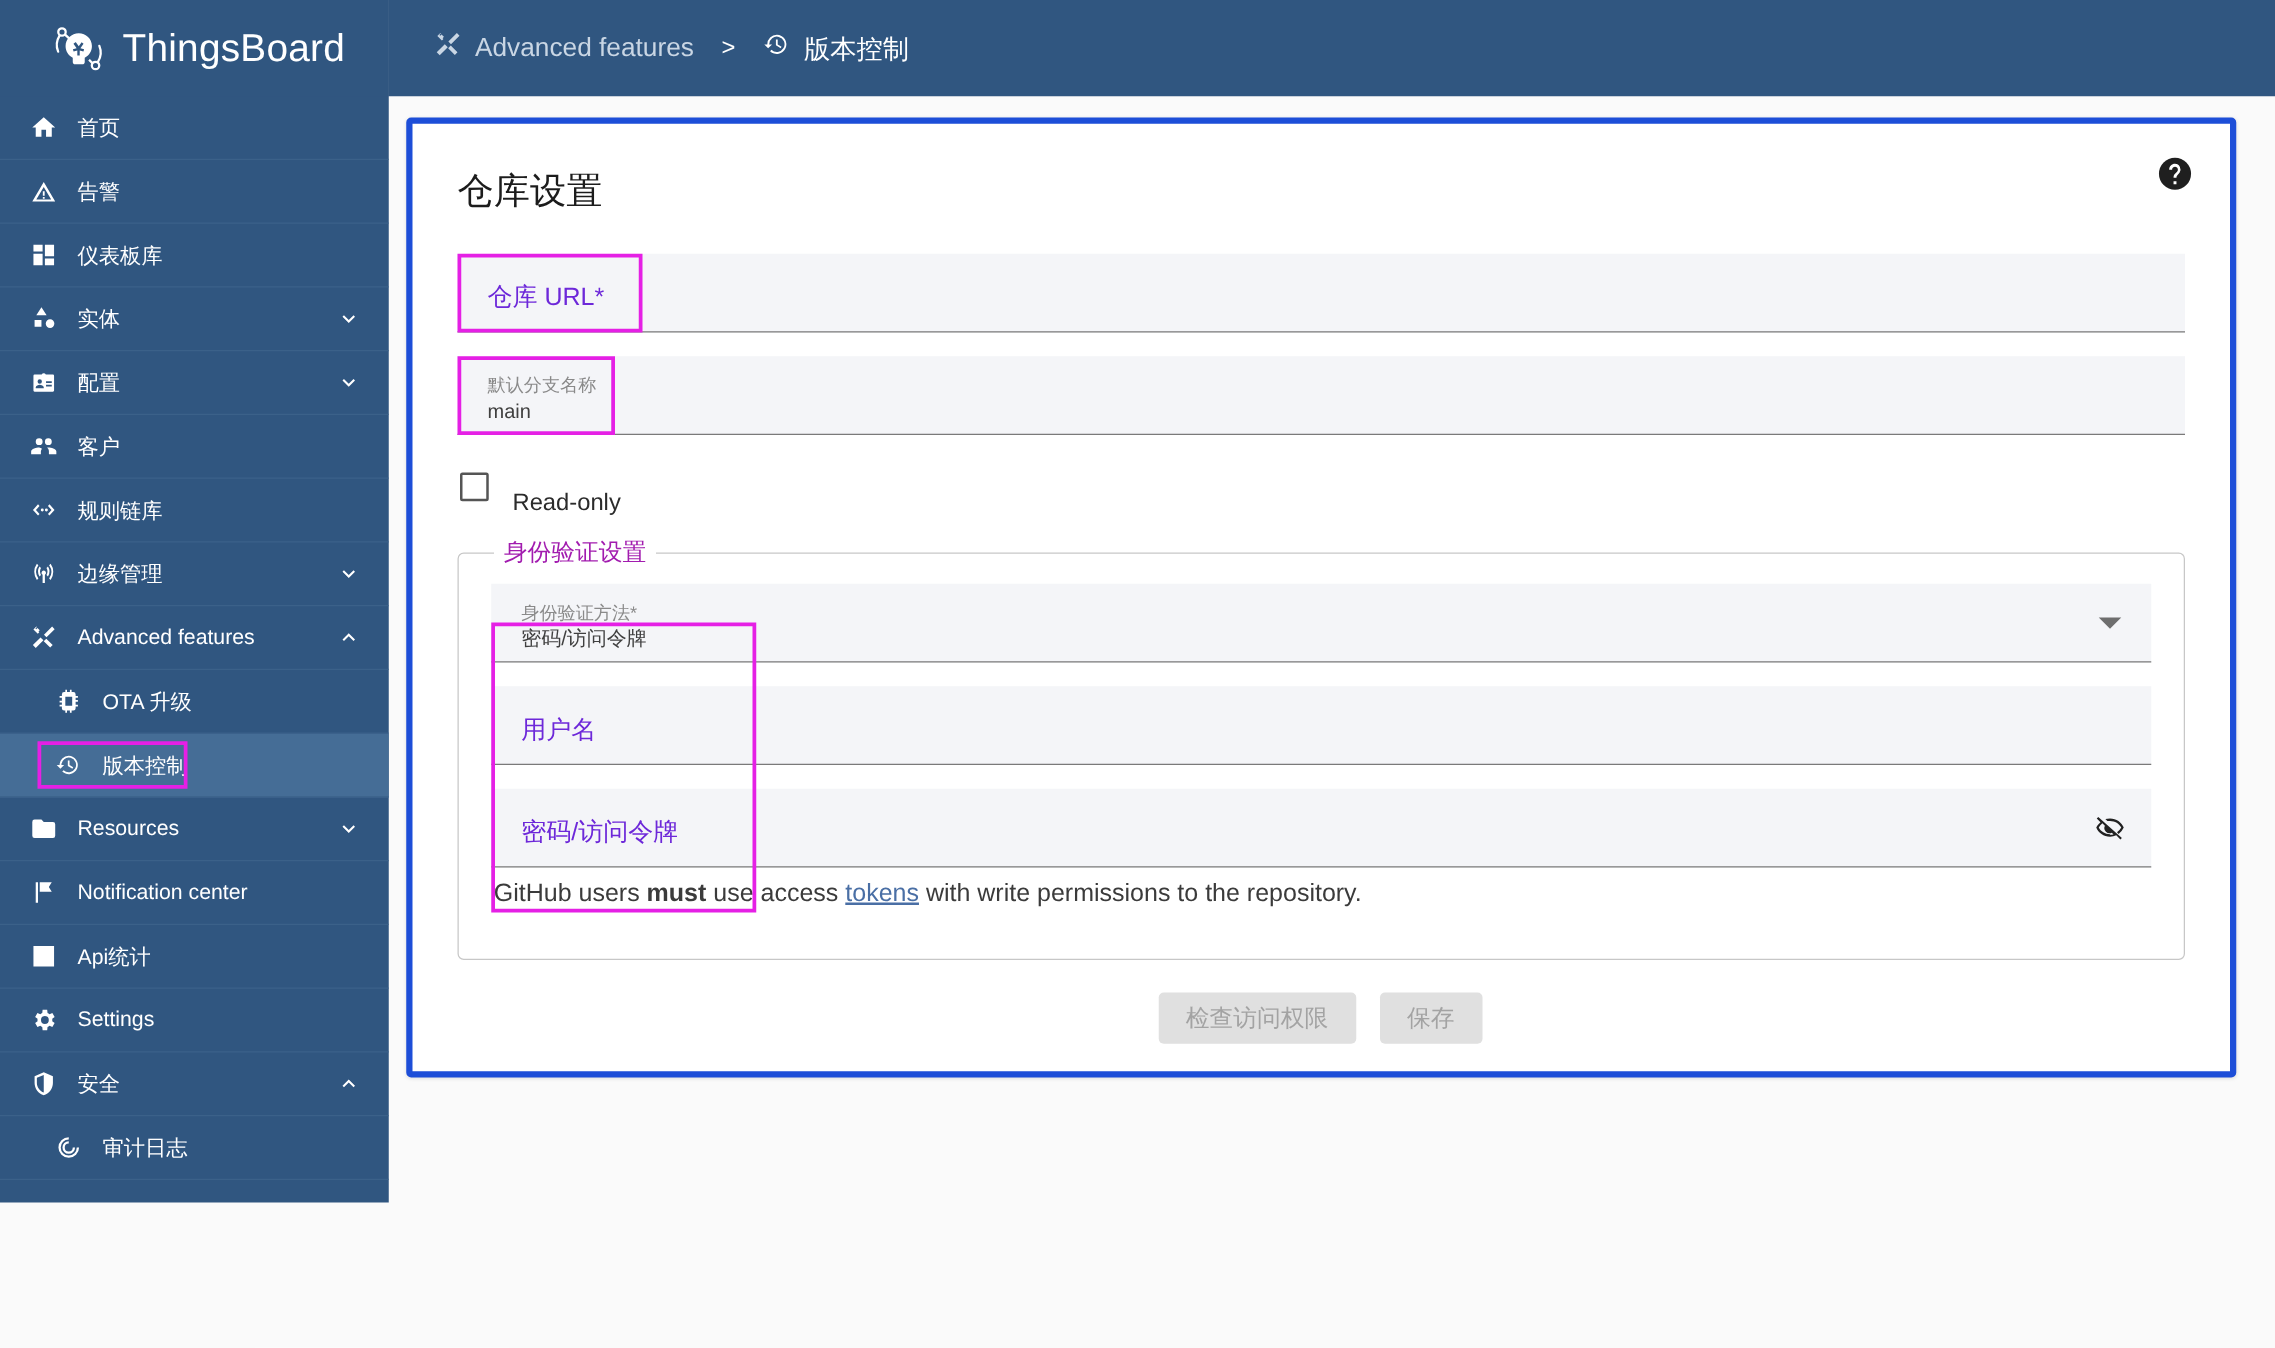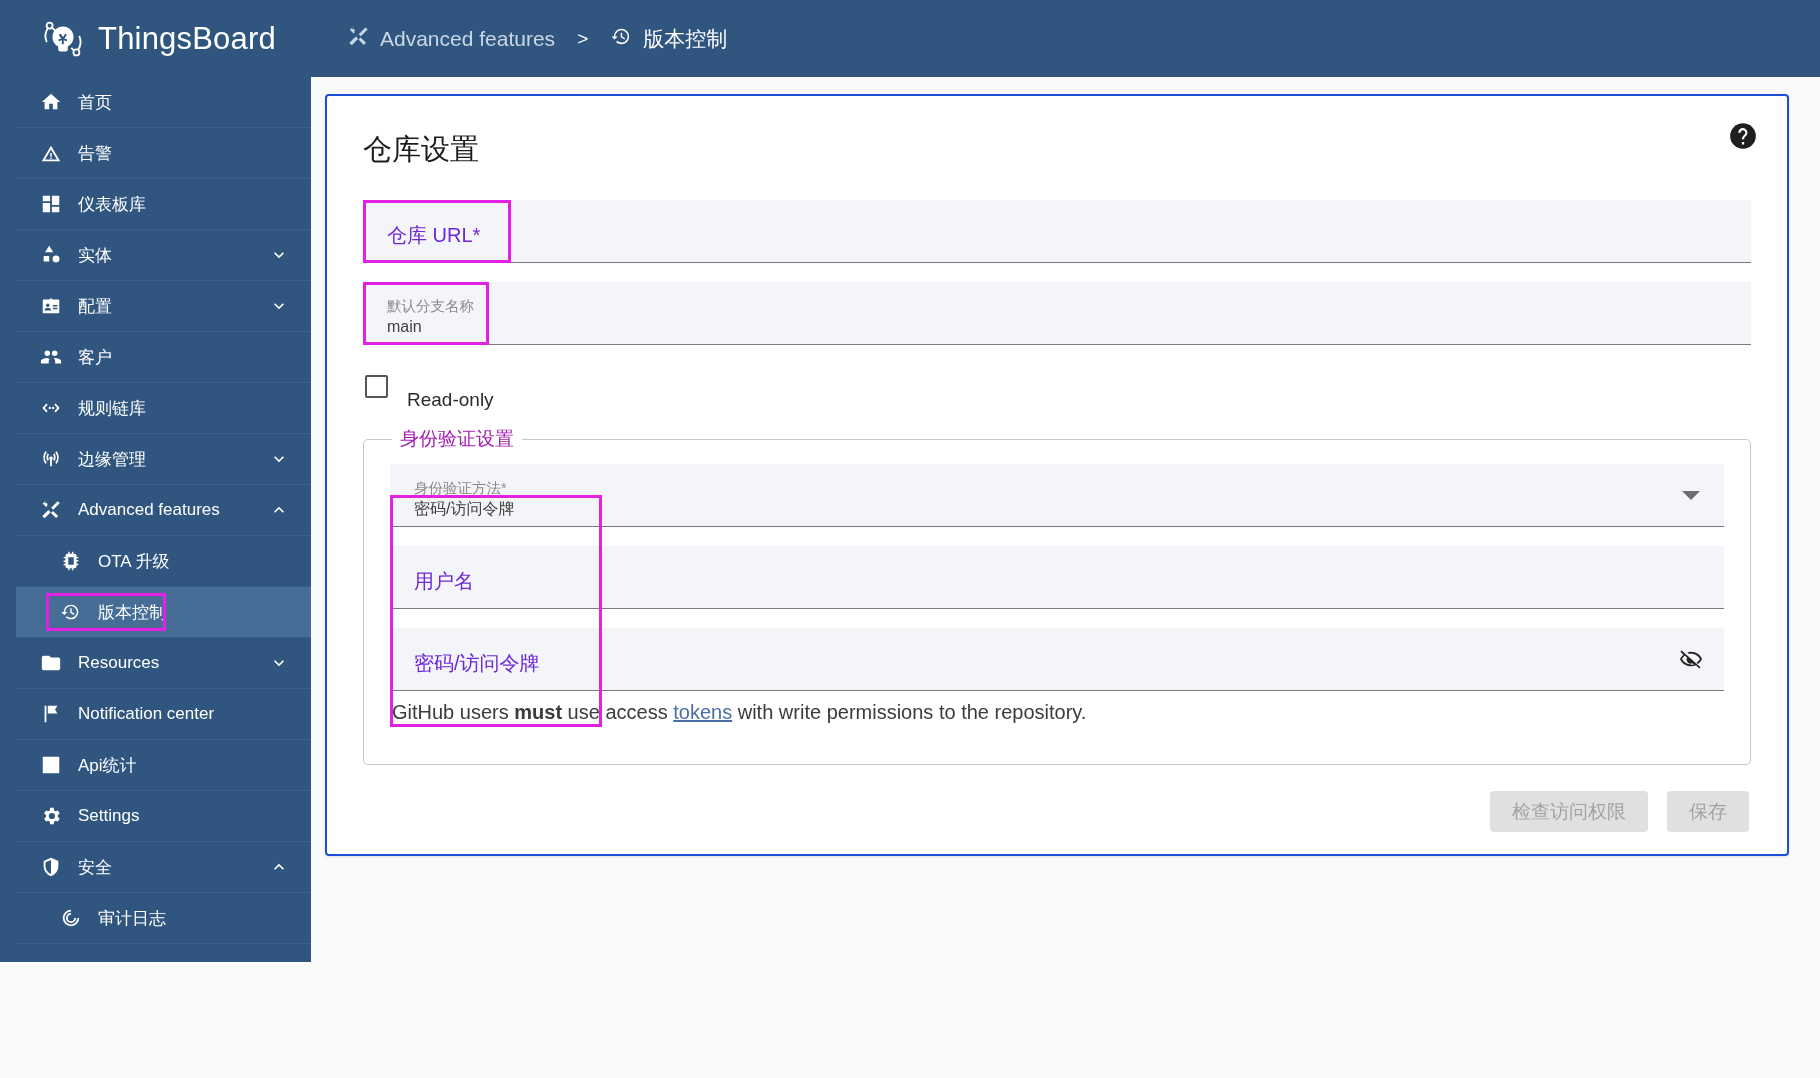--- a/index.html
+++ b/index.html
@@ -35,21 +35,21 @@
     background: #305680;
   }
   .brand-logo { width: 46px; height: 46px; flex: 0 0 46px; }
   .brand-name {
     font-size: 31px;
     color: #ffffff;
     letter-spacing: 0.2px;
     font-weight: 400;
   }
 
-  .nav { flex: 1 1 auto; overflow: hidden; margin-left: 16px; }
+  .nav { flex: 1 1 auto; overflow: hidden; }
   .nav-item {
     display: flex;
     align-items: center;
     height: 51px;
     padding-left: 22px;
     padding-right: 22px;
     border-bottom: 1px solid #3b6189;
     color: #ffffff;
     font-size: 17px;
     cursor: pointer;
@@ -110,21 +110,21 @@
     font-size: 19px;
   }
 
   .content {
     flex: 1 1 auto;
     padding: 17px 31px 0 14px;
     overflow: hidden;
   }
   .card {
     background: #ffffff;
-    border: 2px solid #1d4ed8;
+    border: 5px solid #1d4ed8;
     border-radius: 4px;
     box-shadow: 0 1px 3px rgba(0,0,0,0.10);
     padding: 26px 36px 22px 36px;
     position: relative;
   }
   .card-title {
     font-size: 29px;
     color: #1c1c1c;
     font-weight: 400;
     margin: 8px 0 30px 0;
@@ -215,21 +215,21 @@
     font-size: 20px;
     color: #3b3b3b;
     margin-top: 10px;
     padding-left: 2px;
   }
   .hint b { font-weight: 700; }
   .hint a { color: #4a6fa5; text-decoration: underline; cursor: pointer; }
 
   .actions {
     display: flex;
-    justify-content: flex-end;
+    justify-content: center;
     gap: 19px;
     margin-top: 26px;
     padding-right: 2px;
   }
   .btn {
     background: #e0e0e0;
     color: #a3a3a3;
     border: none;
     border-radius: 4px;
     font-size: 19px;

